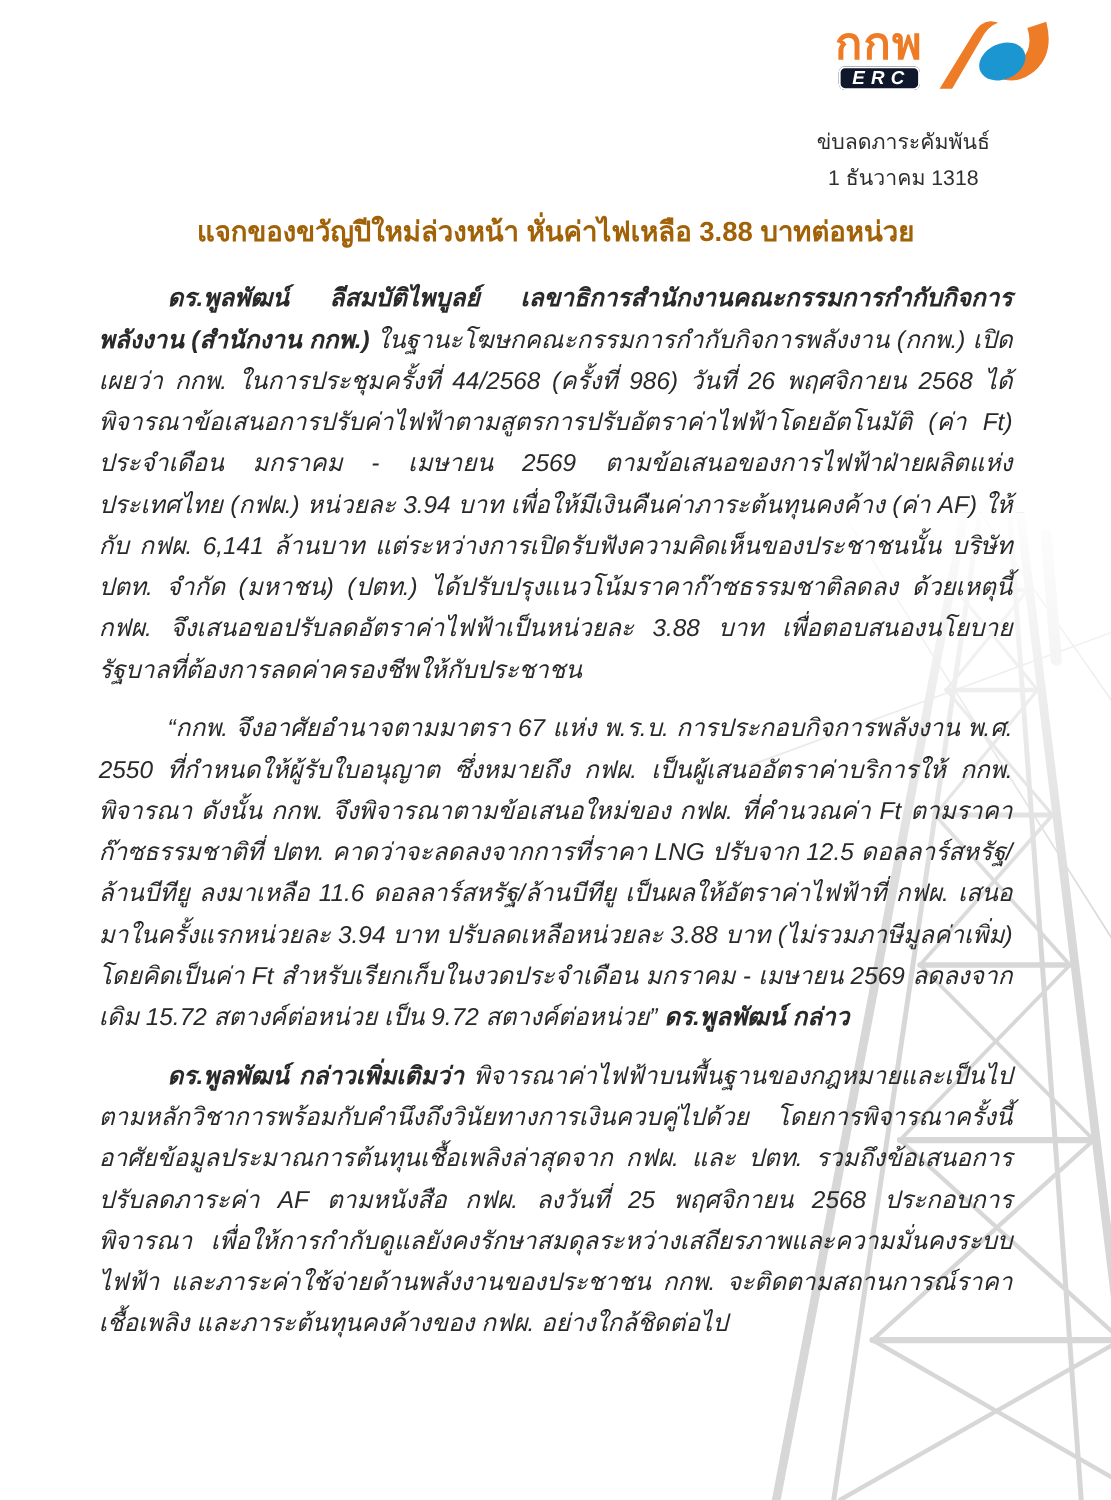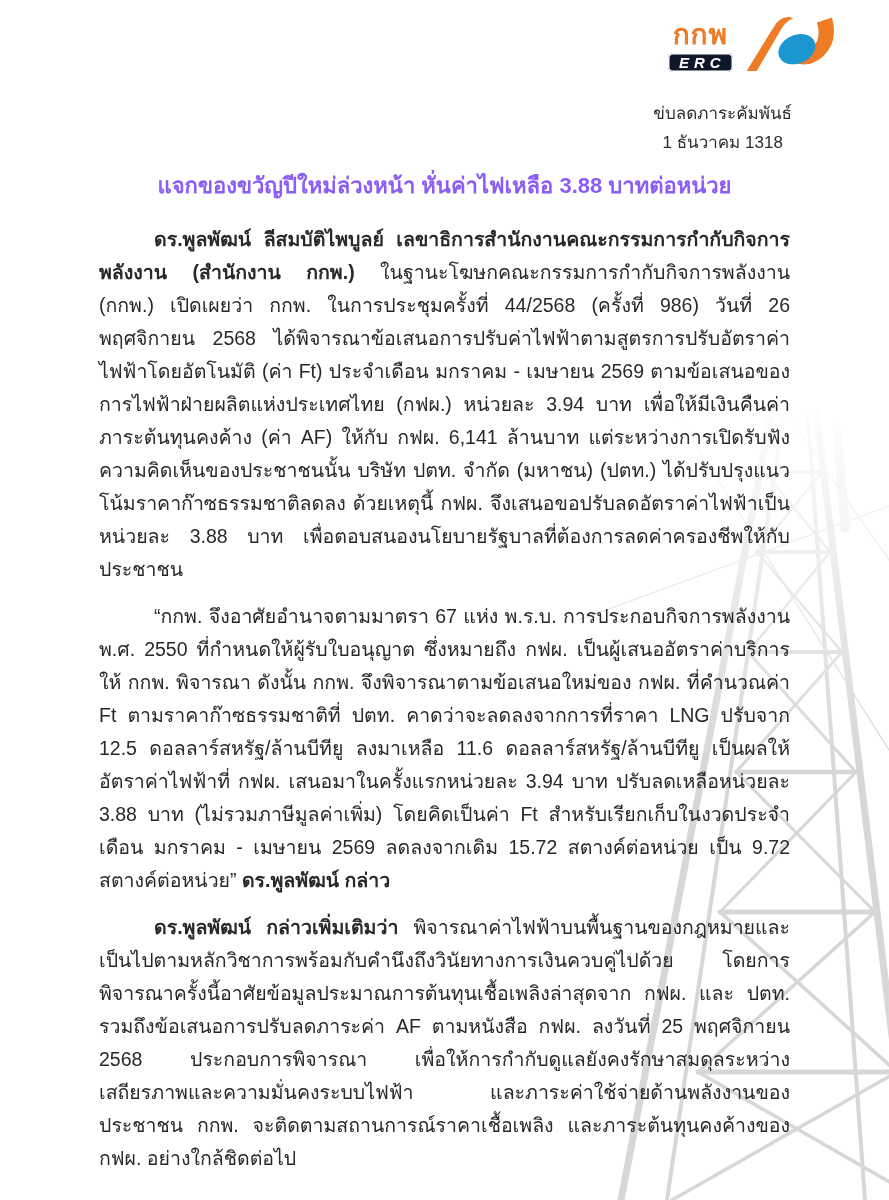--- a/index.html
+++ b/index.html
@@ -24,21 +24,21 @@
 
   
   .hdr { position:relative; height:168px; }
   .logo {
     position:absolute; top:14px; left:668px;
     display:flex; align-items:center; gap:12px;
   }
   .logo-stack { display:flex; flex-direction:column; align-items:center; }
   .logo-thai {
     color:#ee7b25; font-weight:bold;
-    font-size:28px; line-height:34px; letter-spacing:1px;
+    font-size:36px; line-height:34px; letter-spacing:1px;
   }
   .logo-erc {
     margin-top:1px;
     background:#0f172a; color:#ffffff;
     font-weight:bold; font-style:italic;
     font-size:15px; line-height:19px;
     letter-spacing:5px;
     padding:0 7px 0 11px;
     border-radius:5px;
     box-shadow:0 0 0 1.5px #ffffff inset;
@@ -50,25 +50,25 @@
     text-align:center;
     font-size:17px; line-height:29px;
     color:#2e2e2e;
   }
 
   
   .title {
     margin:0 100px 20px;
     text-align:center;
     font-size:22px; font-weight:bold;
-    color:#8b5cf6;
+    color:#a16207;
   }
 
   
-  .bodytxt { margin:0 99px; }
+  .bodytxt { margin:0 79px;font-style:italic; }
   .body-p {
     font-size:19.5px; line-height:33px;
     text-align:justify;
     text-indent:55px;
     margin:0 0 14px 0;
     color:#292929;
   }
   .body-p b { font-weight:bold; }
 </style>
 </head>

